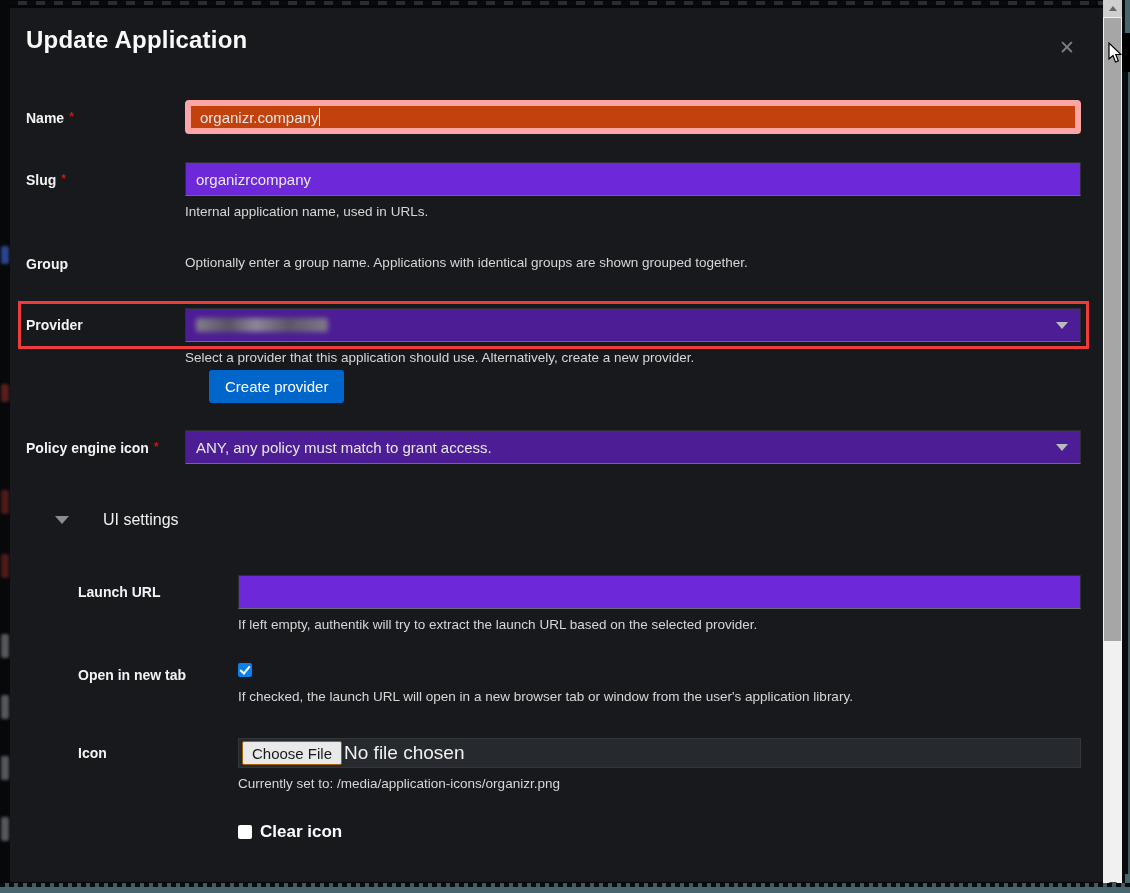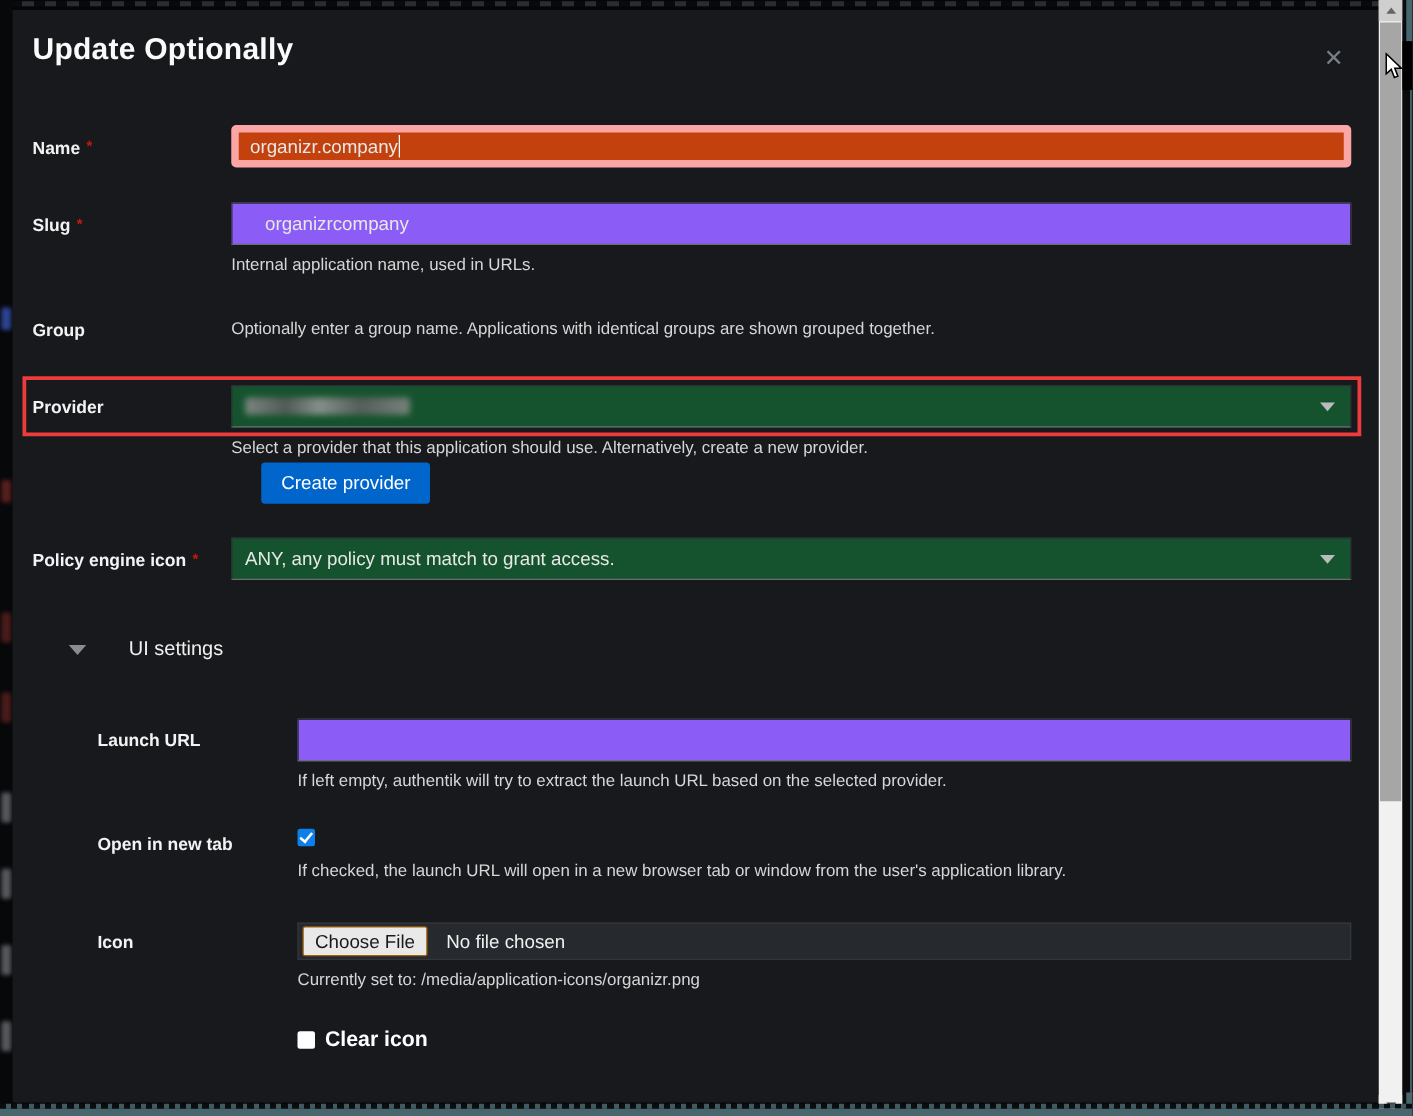--- a/index.html
+++ b/index.html
@@ -54,33 +54,33 @@
   .row.indent { margin-left:52px; grid-template-columns:160px 1fr; }
   .gap-27 { margin-bottom:27px; }
   .lbl {
     font-size:14px; font-weight:700; color:#f3f3f3; line-height:34px;
     white-space:nowrap;
   }
   .lbl .req { color:#c9190b; font-size:12px; font-weight:700; margin-left:5px; vertical-align:2px; }
   .ctl { min-width:0; }
 
   .tinput {
-    height:34px; background:#8b5cf6;
+    height:34px; background:#6d28d9;
     border:1px solid #2c2f34; border-bottom:1px solid #6a6e73;
     display:flex; align-items:center;
-    padding:0 26px; font-size:15px; color:#e8e8e8;
+    padding:0 10px; font-size:15px; color:#e8e8e8;
   }
   .tinput.focused {
     border:6px solid #fca5a5; border-radius:4px; background:#c2410c;
     padding:0 9px;
   }
   .caret { display:inline-block; width:1px; height:18px; background:#fff; margin-left:1px; }
 
   .select {
-    height:34px; background:#14532d;
+    height:34px; background:#4c1d95;
     border:1px solid #2c2f34; border-bottom:1px solid #6a6e73;
     display:flex; align-items:center; justify-content:space-between;
     padding:0 12px 0 10px; font-size:15px; color:#e8e8e8; cursor:pointer;
   }
   .chev-down {
     width:0; height:0;
     border-left:6px solid transparent; border-right:6px solid transparent;
     border-top:7px solid #b9bcbf;
   }
   .redacted {
@@ -129,21 +129,21 @@
 
   .file-row {
     height:30px; background:#26292d; border:1px solid #33363b;
     display:flex; align-items:center; padding:0 0 0 3px; cursor:pointer;
   }
   .file-btn {
     background:#e9e9ea; color:#1a1a1a; font-size:15px;
     border:1px solid #a16207; padding:2px 9px; height:24px; line-height:19px;
     border-radius:2px; font-family:inherit;
   }
-  .file-status { margin-left:15px; font-size:15px; color:#f0f0f0; }
+  .file-status { margin-left:2px; font-size:19px; color:#f0f0f0; }
 
   .clear-row { margin-top:31px; display:flex; align-items:flex-start; }
   .clear-row .checkbox { margin-top:2px; }
   .clear-row .clbl { margin-left:8px; font-size:17px; font-weight:700; color:#fff; line-height:18px; }
 
   
   .scrollbar { position:absolute; left:1103px; top:0; width:19px; height:893px; background:#f1f1f1; }
   .sb-btn { position:absolute; left:0; width:19px; height:17px; background:#d4d4d4; display:flex; align-items:center; justify-content:center; cursor:pointer; }
   .sb-btn.up { top:0; background:#cfcfcf; }
   .sb-btn.down { top:876px; background:#f1f1f1; }
@@ -172,21 +172,21 @@
   <div class="frag" style="top:490px;height:24px;background:#4b1b1a;"></div>
   <div class="frag" style="top:554px;height:24px;background:#4b1b1a;"></div>
   <div class="frag" style="top:634px;height:24px;background:#54575b;"></div>
   <div class="frag" style="top:695px;height:24px;background:#54575b;"></div>
   <div class="frag" style="top:756px;height:24px;background:#54575b;"></div>
   <div class="frag" style="top:817px;height:24px;background:#54575b;"></div>
 </div>
 
 <div class="modal">
 
-  <div class="modal-title">Update Optionally</div>
+  <div class="modal-title">Update Application</div>
   <div class="close-btn">✕</div>
 
   <div class="form">
 
     <div class="row">
       <div class="lbl"><span>Name</span><span class="req">*</span></div>
       <div class="ctl">
         <div class="tinput focused">
           <span>organizr.company</span>
             <span class="caret"></span>

